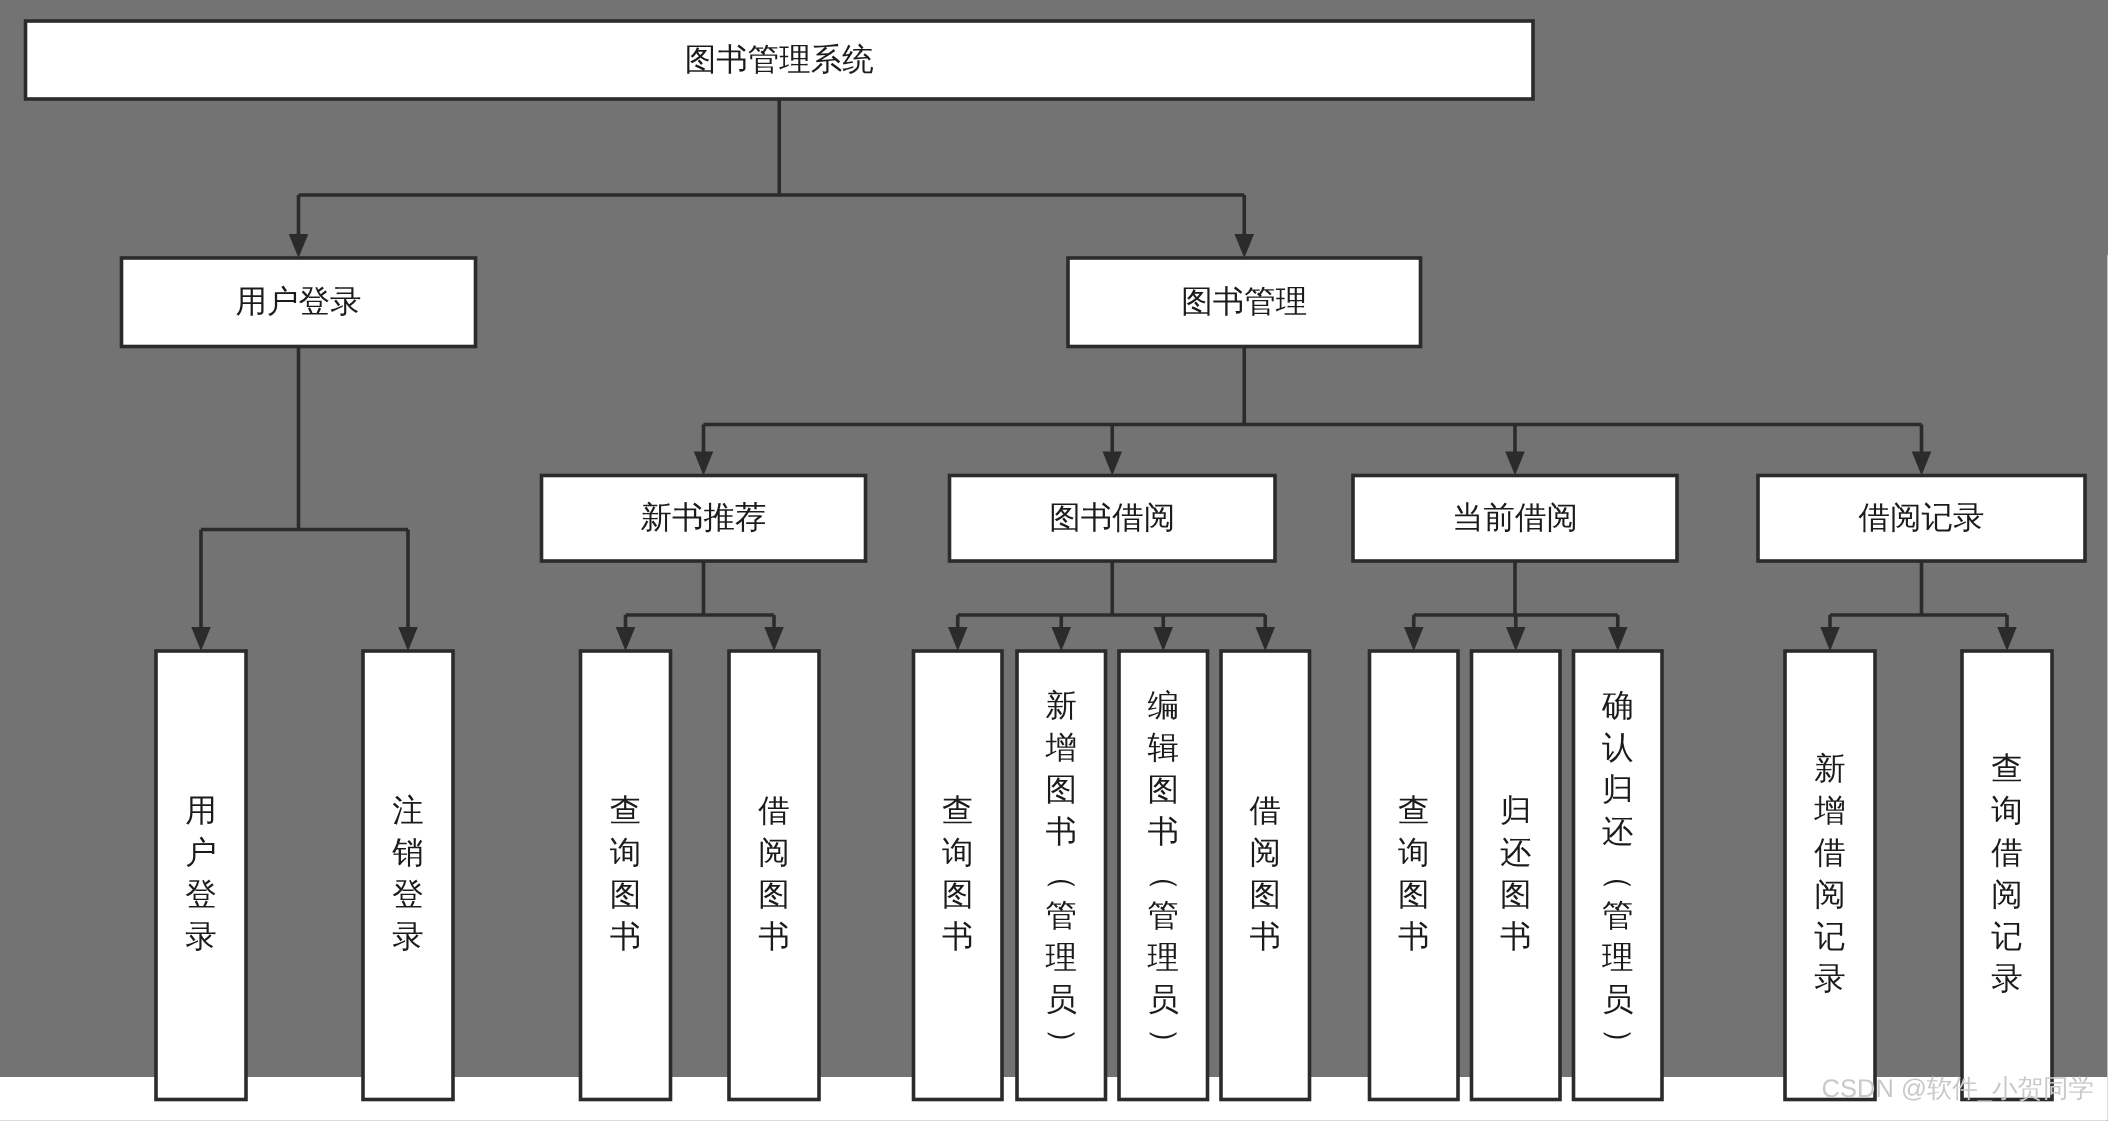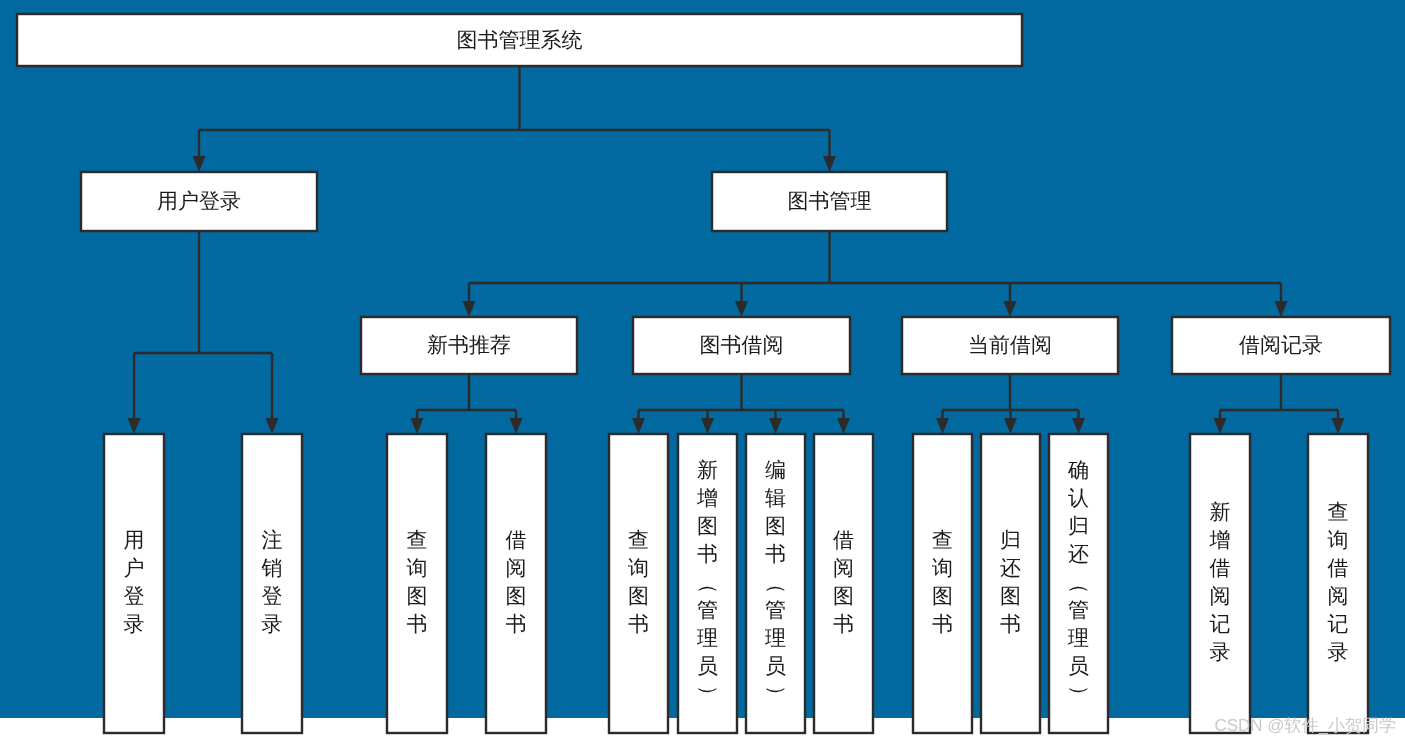--- a/index.html
+++ b/index.html
@@ -10,21 +10,21 @@
   body {
     width: 1405px;
     height: 747px;
     font-family: "Liberation Sans", "DejaVu Sans", sans-serif;
     overflow: hidden;
   }
   #diagram-root {
     position: relative;
     width: 1405px;
     height: 718px;
-    background: #0369a1;
+    background: #737373;
   }
   svg.diagram-canvas {
     position: absolute;
     left: 0;
     top: 0;
     width: 1405px;
     height: 747px;
   }
   .node-rect {
     fill: #ffffff;

